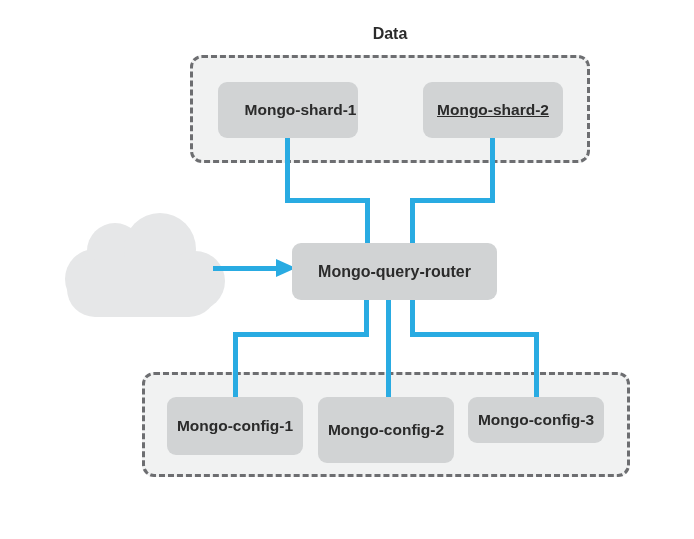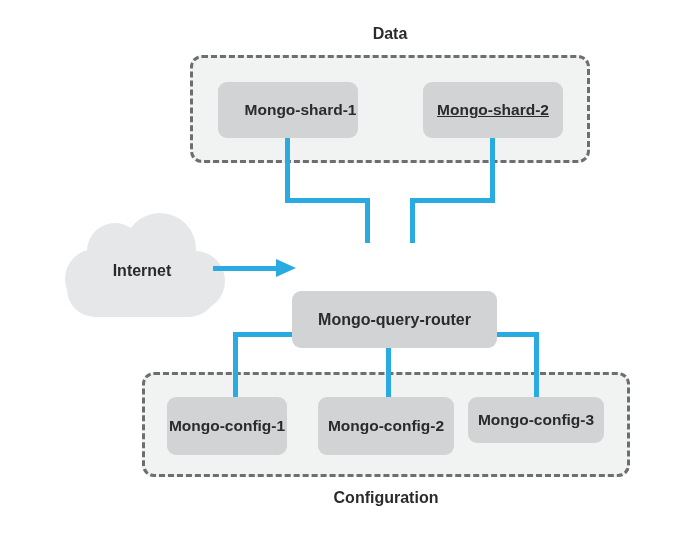--- a/index.html
+++ b/index.html
@@ -57,23 +57,23 @@
     align-items: center;
     justify-content: center;
     font-weight: bold;
     font-size: 15.5px;
     color: var(--text);
     white-space: nowrap;
     z-index: 3;
   }
   .node-shard1 { left: 218px; top: 82px;  width: 140px; height: 56px; padding-left: 25px; }
   .node-shard2 { left: 423px; top: 82px;  width: 140px; height: 56px; text-decoration: underline; }
-  .node-router { left: 292px; top: 243px; width: 205px; height: 57px; font-size: 16px; margin-top: 48px; }
-  .node-config1 { left: 167px; top: 397px; width: 120px; height: 58px; text-align: center; }
-  .node-config2 { left: 318px; top: 397px; width: 136px; height: 58px; }
+  .node-router { left: 292px; top: 243px; width: 205px; height: 57px; font-size: 16px; }
+  .node-config1 { left: 167px; top: 397px; width: 136px; height: 58px; text-align: center; }
+  .node-config2 { left: 318px; top: 397px; width: 136px; height: 66px; }
   .node-config3 { left: 468px; top: 397px; width: 136px; height: 46px; }
 
   
   .conn {
     position: absolute;
     background: var(--connector);
     z-index: 2;
   }
   .c-s1v  { left: 285px; top: 138px; width: 5px;   height: 65px; }
   .c-s1h  { left: 285px; top: 198px; width: 85px;  height: 5px;  }
@@ -113,37 +113,35 @@
     color: var(--text);
     z-index: 2;
   }
 </style>
 </head>
 <body>
 
 <div class="canvas">
 
   <div class="group-caption caption-data">Data</div>
-  <div class="group-caption caption-config">Configuration</div>
 
   <div class="group group-data"></div>
   <div class="group group-config"></div>
 
   <div class="abs cloud-wrap">
     <svg width="170" height="112" viewBox="0 0 170 112" xmlns="http://www.w3.org/2000/svg" aria-hidden="true">
       <g fill="var(--cloud-fill)">
         <circle cx="38" cy="72" r="30"></circle>
         <circle cx="58" cy="44" r="28"></circle>
         <circle cx="103" cy="42" r="36"></circle>
         <circle cx="138" cy="74" r="30"></circle>
         <rect x="10" y="52" width="150" height="58" rx="28"></rect>
       </g>
     </svg>
   </div>
-  <div class="cloud-label">Internet</div>
 
   <div class="conn c-s1v"></div>
   <div class="conn c-s1h"></div>
   <div class="conn c-s1v2"></div>
   <div class="conn c-s2v"></div>
   <div class="conn c-s2h"></div>
   <div class="conn c-s2v2"></div>
 
   <div class="conn c-r1v"></div>
   <div class="conn c-r1h"></div>

